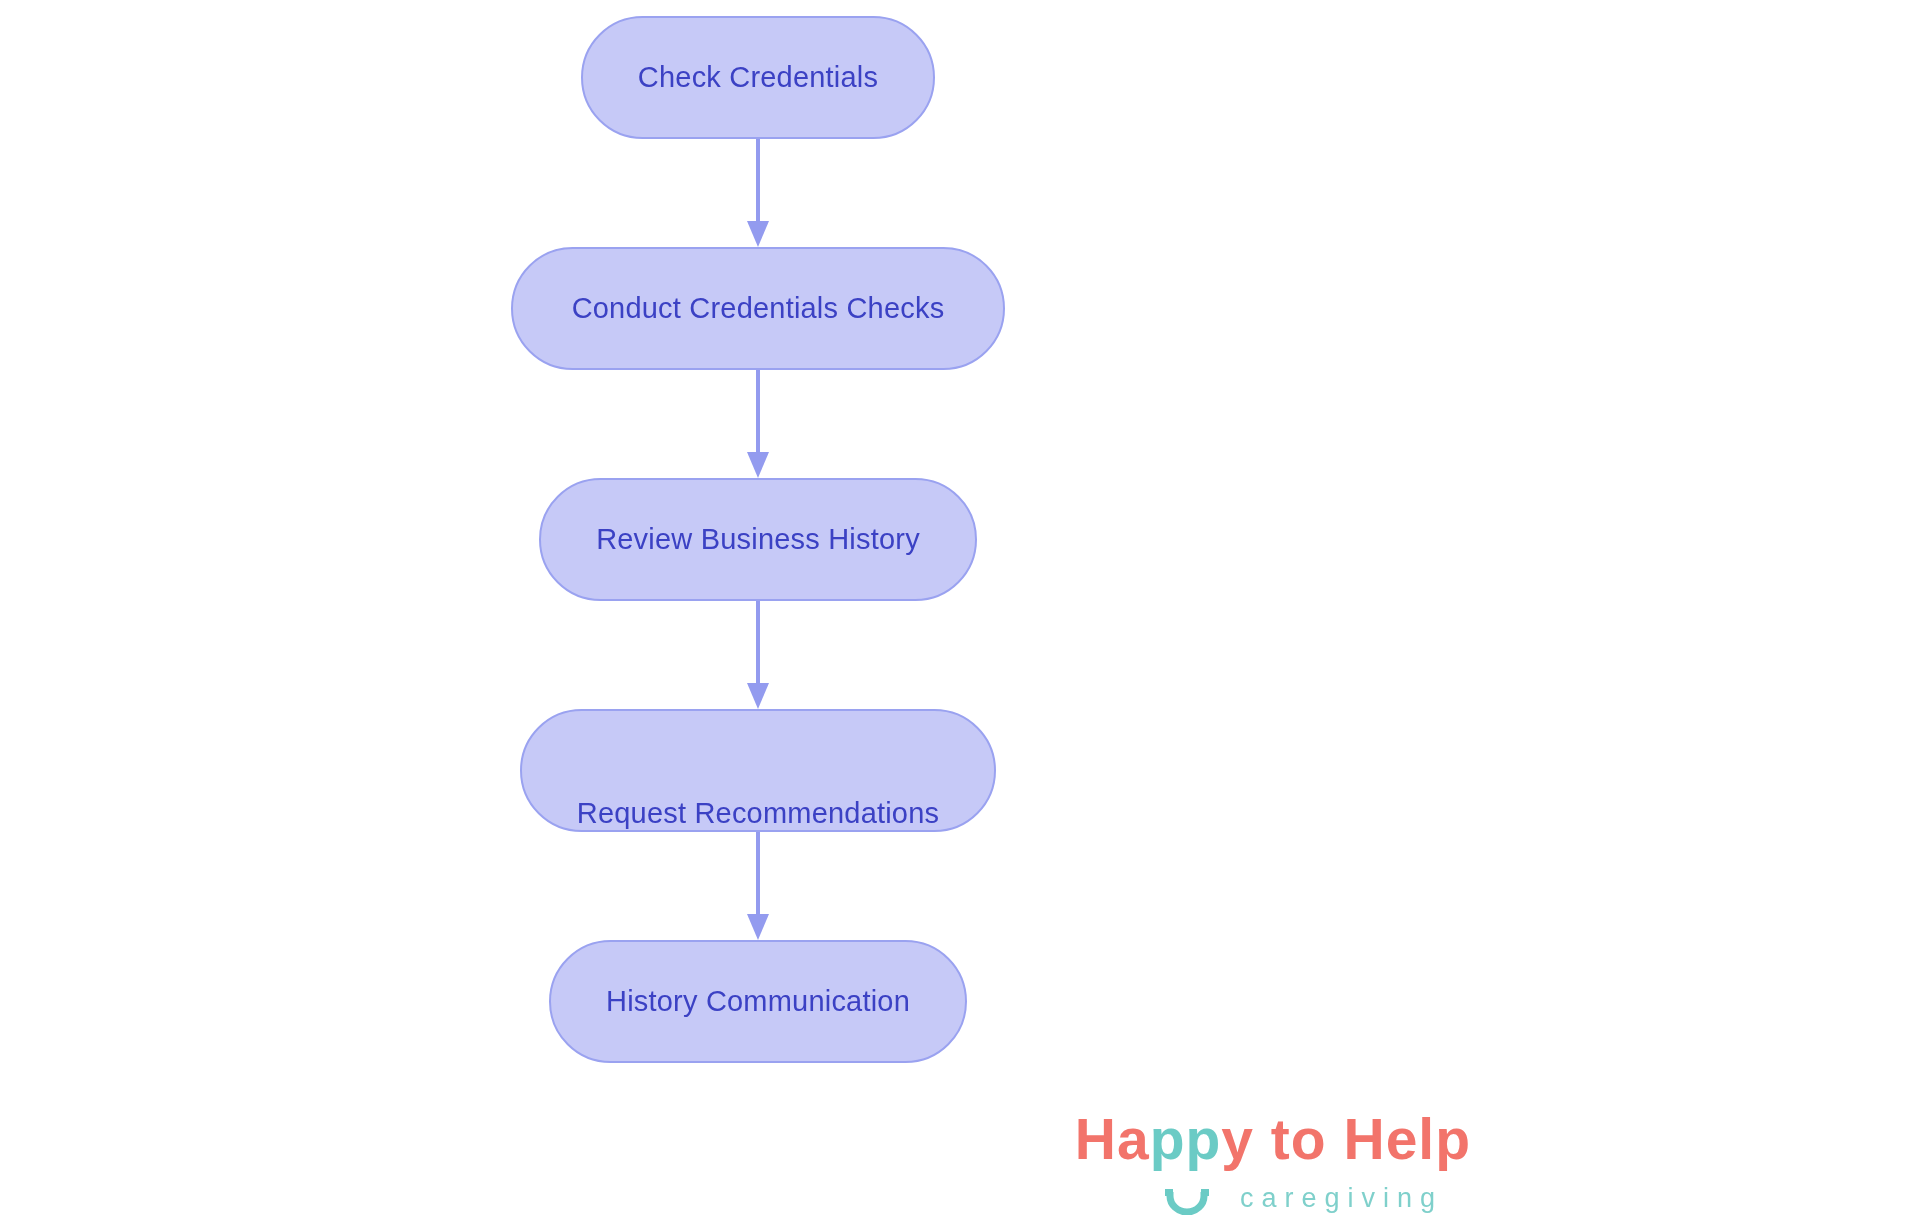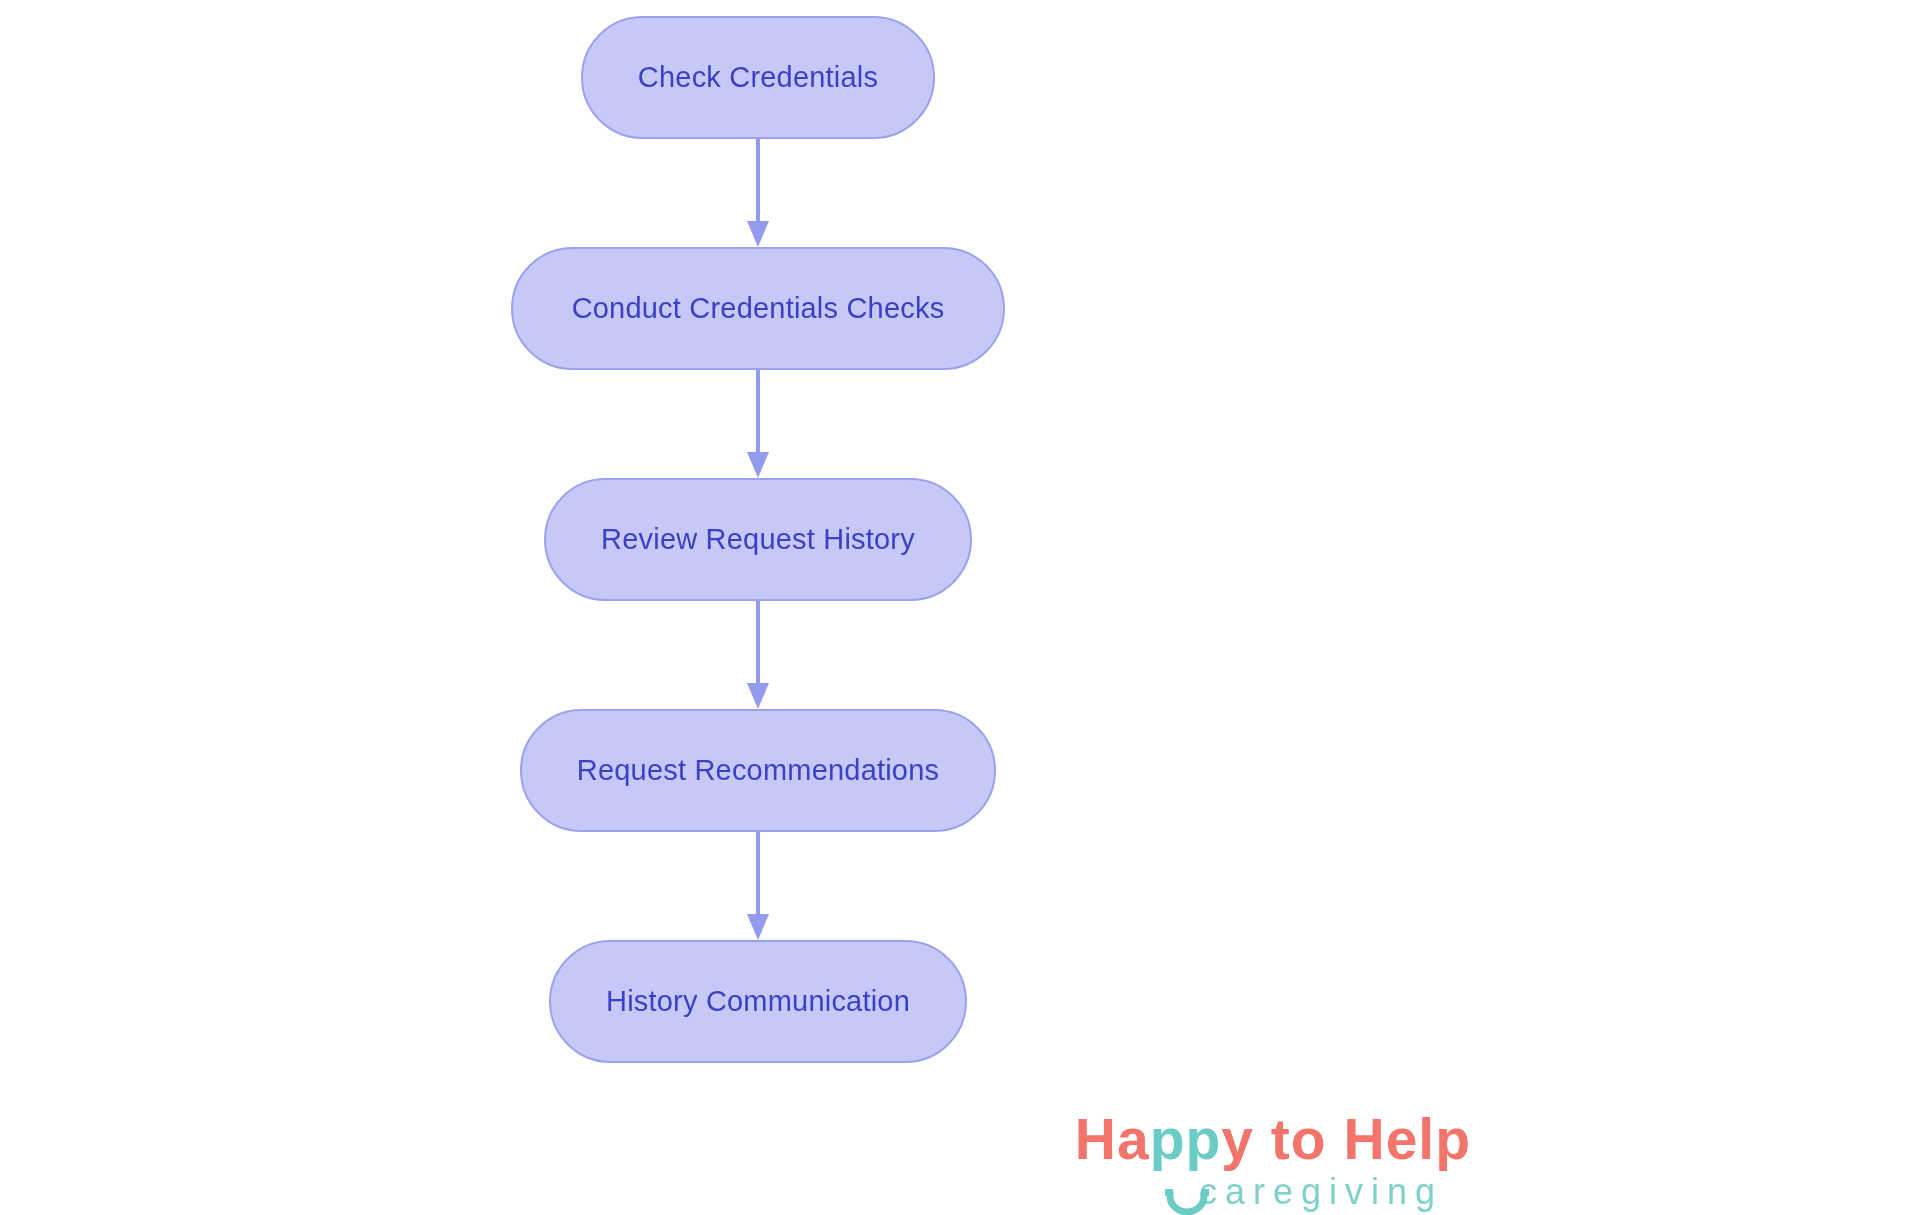--- a/index.html
+++ b/index.html
@@ -36,21 +36,21 @@
     letter-spacing: 0.2px;
     display: flex;
     align-items: center;
     justify-content: center;
     padding: 0 55px;
     white-space: nowrap;
   }
   .pill.n1 { min-width: 348px; }
   .pill.n2 { min-width: 494px; }
   .pill.n3 { min-width: 420px; }
-  .pill.n4 { min-width: 474px; }
+  .pill.n4 { min-width: 474px; align-items: flex-end; }
   .pill.n5 { min-width: 412px; }
 
   .flow-arrow {
     position: relative;
     width: 24px;
     height: 108px;
     flex: 0 0 auto;
   }
   .flow-arrow .shaft {
     position: absolute;
@@ -92,23 +92,23 @@
   .logo .coral { color: var(--logo-coral, #f2746b); }
   .logo .teal  { color: var(--logo-teal, #6bcbc5); }
   .logo .smile {
     position: absolute;
     left: 88px;
     top: 60px;
     color: var(--logo-teal, #6bcbc5);
   }
   .logo .tagline {
     display: block;
-    margin-top: 0px;
+    margin-top: 12px;
     margin-right: 28px;
-    font-size: 36px;
+    font-size: 27px;
     letter-spacing: 8px;
     color: var(--logo-tagline-teal, #7fd0cb);
     white-space: nowrap;
   }
 </style>
 </head>
 <body>
 
 <div class="canvas">
 
@@ -126,21 +126,21 @@
     <div class="pill n2">
       <span>Conduct Credentials Checks</span>
     </div>
 
     <div class="flow-arrow">
       <div class="shaft"></div>
       <div class="head"></div>
     </div>
 
     <div class="pill n3">
-      <span>Review Request History</span>
+      <span>Review Business History</span>
     </div>
 
     <div class="flow-arrow">
       <div class="shaft"></div>
       <div class="head"></div>
     </div>
 
     <div class="pill n4">
       <span>Request Recommendations</span>
     </div>

